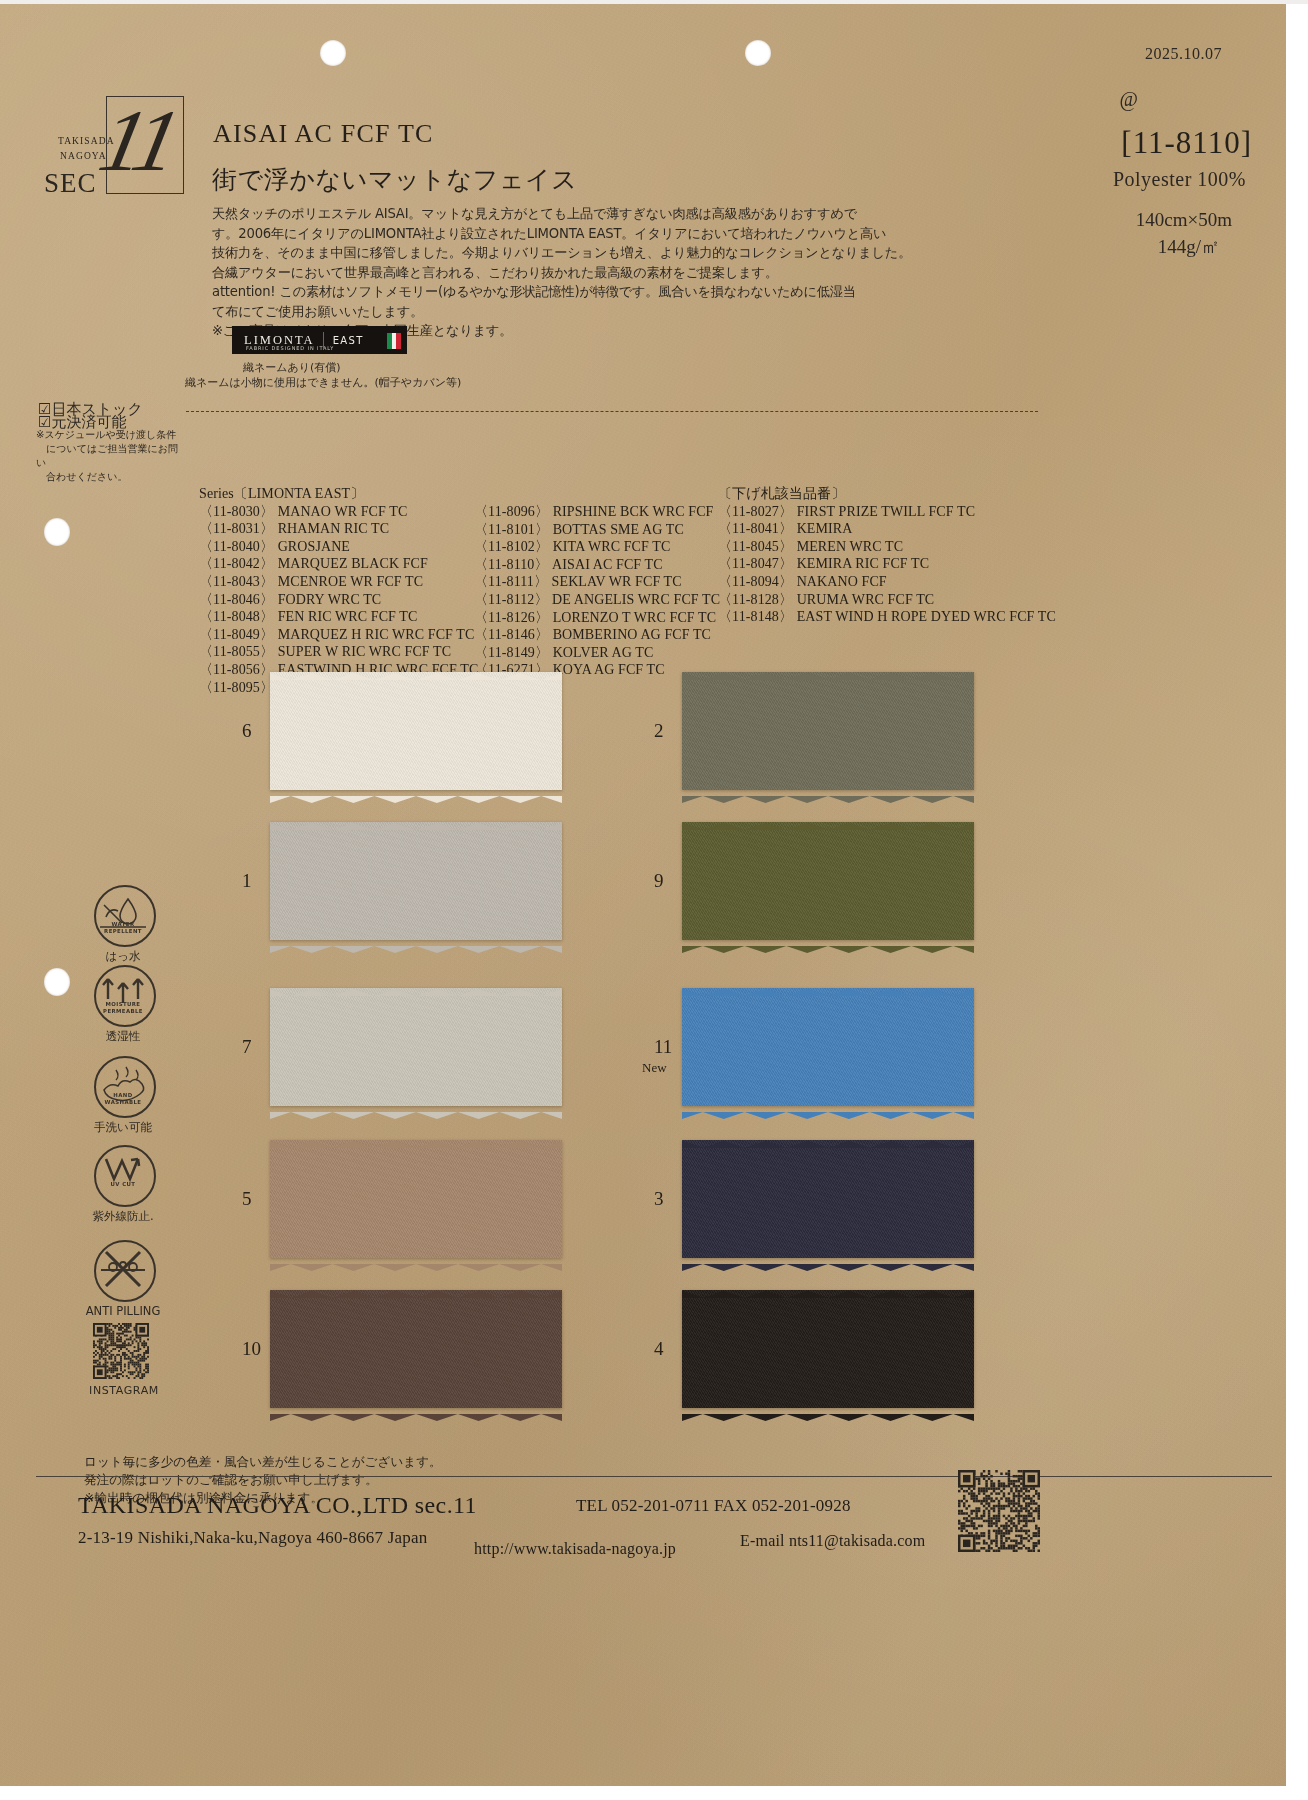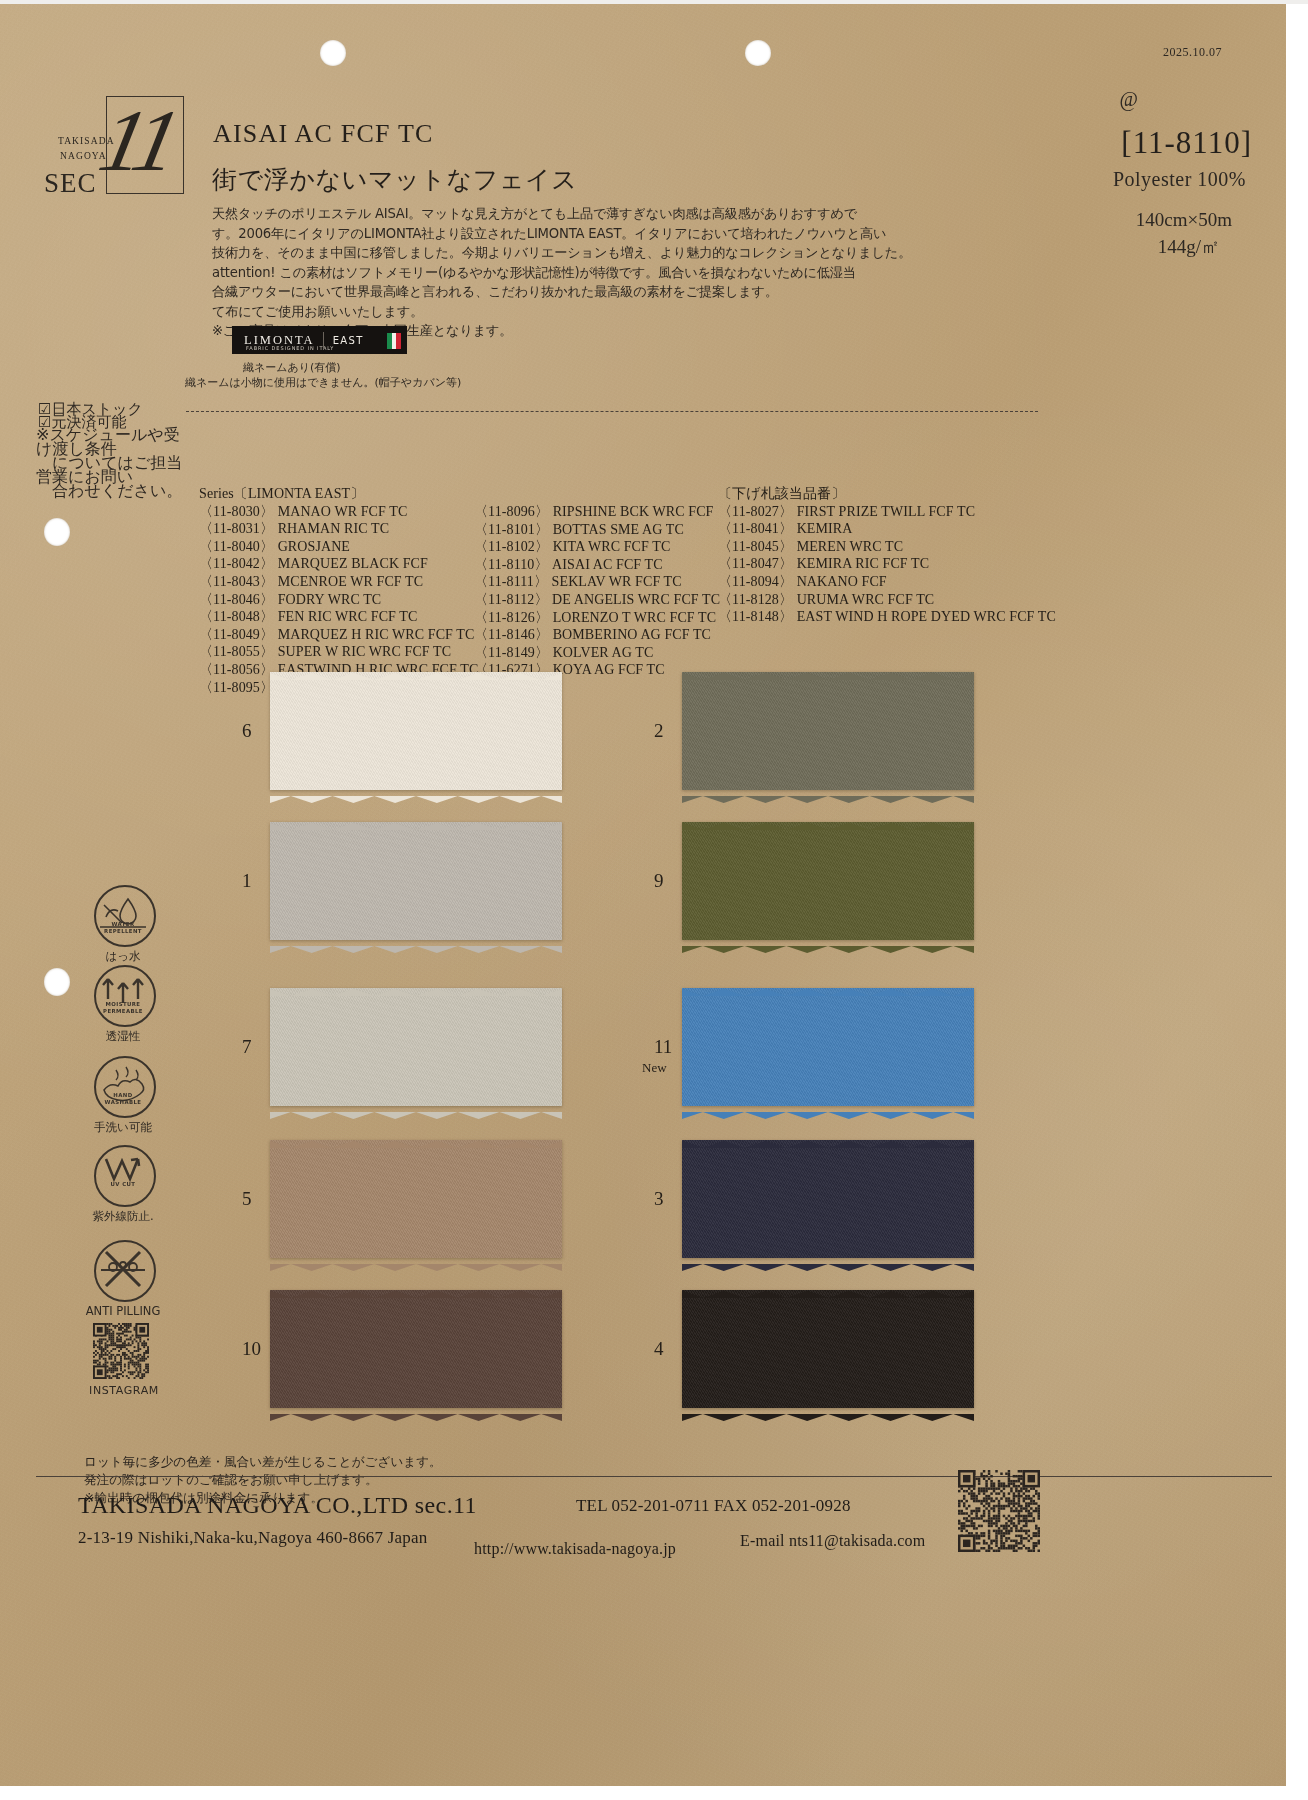--- a/index.html
+++ b/index.html
@@ -25,21 +25,21 @@
   #edgeT{left:0;top:0;height:4px;width:1308px;background:#efeeec;}
 
   .punch{position:absolute;background:#ffffff;border-radius:50%;
      box-shadow:inset 0 0 2px rgba(120,95,60,.5);}
   #p1{left:320px;top:40px;width:26px;height:26px;}
   #p2{left:745px;top:40px;width:26px;height:26px;}
   #p3{left:44px;top:518px;width:26px;height:28px;}
   #p4{left:44px;top:968px;width:26px;height:28px;}
 
   
-  .date{position:absolute;right:86px;top:45px;font-size:12px;letter-spacing:.5px;color:#2c2722;}
+  .date{position:absolute;right:86px;top:45px;font-size:16px;letter-spacing:.5px;color:#2c2722;}
   .at{position:absolute;right:170px;top:88px;font-size:20px;color:#2c2722;}
   .code{position:absolute;right:56px;top:125px;font-size:31px;letter-spacing:1px;color:#231f1b;white-space:nowrap;}
   .comp{position:absolute;right:62px;top:168px;font-size:20px;letter-spacing:.5px;color:#2c2722;white-space:nowrap;}
   .size1{position:absolute;right:76px;top:209px;font-size:19px;color:#2c2722;white-space:nowrap;}
   .size2{position:absolute;right:88px;top:234px;font-size:19px;color:#2c2722;white-space:nowrap;}
 
   
   #logo{position:absolute;left:44px;top:96px;width:140px;height:120px;}
   #logoBox{position:absolute;left:62px;top:0;width:76px;height:96px;border:1.4px solid #3a332b;}
   #logoSec{position:absolute;left:0;top:72px;font-size:27px;letter-spacing:1px;color:#2b2620;font-family:"Liberation Serif",serif;}
@@ -64,21 +64,21 @@
   #limonta .lm-east{color:#f0ece5;font-size:10px;letter-spacing:1.4px;padding-left:9px;font-family:"DejaVu Sans",sans-serif;}
   #limonta .flag{position:absolute;right:6px;top:7px;width:14px;height:16px;display:flex;}
   #limonta .flag i{flex:1;height:100%;display:block;}
 
   .lm-note1{position:absolute;left:243px;top:360px;font-size:11px;color:#2e2822;font-family:"DejaVu Sans",sans-serif;}
   .lm-note2{position:absolute;left:185px;top:375px;font-size:11px;color:#2e2822;font-family:"DejaVu Sans",sans-serif;}
 
   .chk{position:absolute;font-size:15px;color:#2e2822;font-family:"DejaVu Sans",sans-serif;}
   #chk1{left:38px;top:400px;}
   #chk2{left:38px;top:413px;}
-  #note-left{position:absolute;left:36px;top:428px;font-size:16px;line-height:14px;color:#2e2822;
+  #note-left{position:absolute;left:36px;top:428px;font-size:10px;line-height:14px;color:#2e2822;
      font-family:"DejaVu Sans",sans-serif;width:150px;}
 
   #dash{position:absolute;left:186px;top:411px;width:852px;border-top:1.3px dashed #4a4139;}
   .col{position:absolute;font-size:14px;line-height:17.6px;color:#262019;letter-spacing:.1px;white-space:nowrap;}
   #colA{left:199px;top:485px;}
   #colB{left:474px;top:503px;}
   #colC{left:718px;top:485px;}
   .col .row{display:block;}
 
   
@@ -142,22 +142,22 @@
     <div id="logoSec">SEC</div>
     <div id="logo11">11</div>
   </div>
 
   <div class="title-en">AISAI AC FCF TC</div>
   <div class="title-jp">街で浮かないマットなフェイス</div>
   <div class="desc" id="desc">
       <div>天然タッチのポリエステル AISAI。マットな見え方がとても上品で薄すぎない肉感は高級感がありおすすめで</div>
       <div>す。2006年にイタリアのLIMONTA社より設立されたLIMONTA EAST。イタリアにおいて培われたノウハウと高い</div>
       <div>技術力を、そのまま中国に移管しました。今期よりバリエーションも増え、より魅力的なコレクションとなりました。</div>
+      <div>合繊アウターにおいて世界最高峰と言われる、こだわり抜かれた最高級の素材をご提案します。</div>
       <div>attention! この素材はソフトメモリー(ゆるやかな形状記憶性)が特徴です。風合いを損なわないために低湿当</div>
-      <div>合繊アウターにおいて世界最高峰と言われる、こだわり抜かれた最高級の素材をご提案します。</div>
       <div>て布にてご使用お願いいたします。</div>
       <div>※この商品はイタリア企画、中国生産となります。</div>
     </div>
 
   <div id="limonta">
     <span class="lm-txt">LIMONTA</span>
     <span class="lm-sub">FABRIC DESIGNED IN ITALY</span>
     <span class="lm-div"></span>
     <span class="lm-east">EAST</span>
     <span class="flag" id="flagbox">

